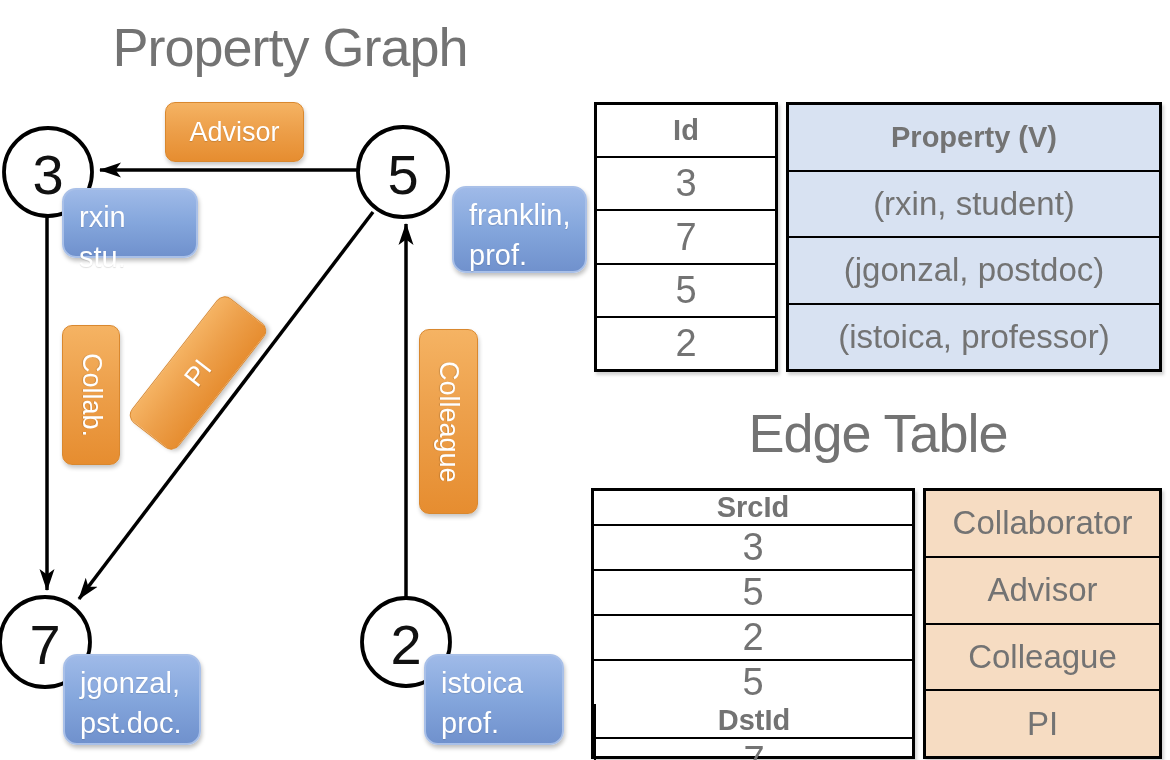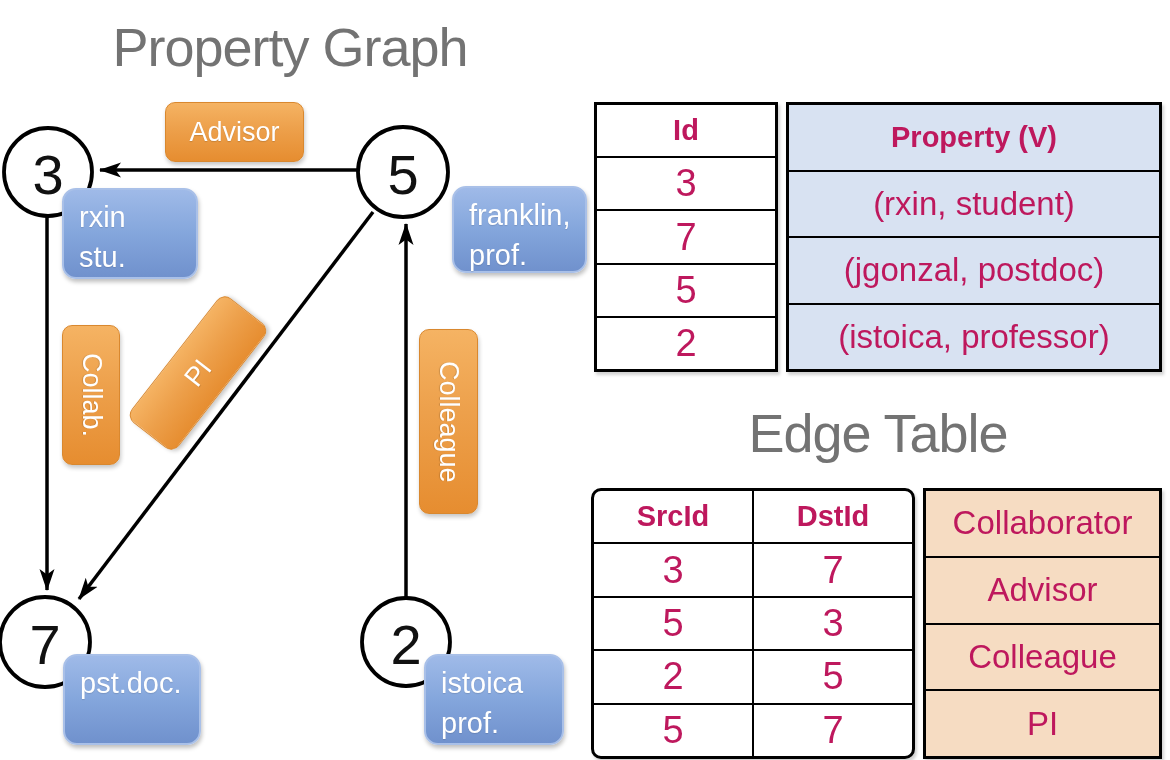--- a/index.html
+++ b/index.html
@@ -43,45 +43,45 @@
   
   .vertex-prop{
     position:absolute;box-sizing:border-box;
     background:linear-gradient(180deg,#9fbae8 0%,#84a6dc 50%,#7091cd 100%);
     border:2px solid #a9c0e8;border-radius:14px;
     color:#ffffff;font-size:29px;font-weight:300;line-height:1.38;
     padding:7px 6px 0 15px;
     box-shadow:1px 3px 4px rgba(0,0,0,0.25);
     text-shadow:0 1px 1px rgba(0,0,0,0.12);
   }
-  #vertex-prop-rxin{left:62px;top:188px;width:136px;height:91px;}
+  #vertex-prop-rxin{left:62px;top:188px;width:136px;height:70px;}
   #vertex-prop-franklin{left:422px;top:186px;width:135px;height:87px;margin-left:30px;}
   #vertex-prop-jgonzal{left:63px;top:654px;width:138px;height:91px;}
   #vertex-prop-istoica{left:424px;top:654px;width:140px;height:91px;}
 
   
   .split-table{position:absolute;display:flex;gap:8px;}
   #vertex-table{left:594px;top:102px;width:568px;height:270px;}
   #edge-table{left:591px;top:488px;width:571px;height:271px;}
   .tbox{
     box-sizing:border-box;border:3px solid #000;background:#fff;
     display:flex;flex-direction:column;
     box-shadow:2px 3px 3px rgba(0,0,0,0.18);
   }
   .tbox.blue{background:#d8e2f2;}
   .tbox.tan{background:#f6dcc2;}
   #vertex-id-col{width:184px;}
   #vertex-prop-col{flex:1;}
-  #edge-srcdst-box{width:324px;flex-direction:row;display:flex;border-radius:10px;}
+  #edge-srcdst-box{width:324px;flex-direction:column;display:flex;}
   #edge-prop-col{flex:1;}
   .subcol{display:flex;flex-direction:column;flex:1;}
   .subcol + .subcol{border-left:2.5px solid #000;}
   .cell{
     flex:1;display:flex;align-items:center;justify-content:center;
-    font-size:33px;font-weight:300;color:#be185d;white-space:nowrap;
+    font-size:33px;font-weight:300;color:#737373;white-space:nowrap;
   }
   .cell + .cell{border-top:2.5px solid #000;}
   .cell.header{font-weight:bold;font-size:29px;}
   .cell.num{font-size:38px;}
 </style>
 </head>
 <body>
 
 <div class="stage">
 
@@ -117,20 +117,21 @@
 
   <div id="vertex-prop-rxin" class="vertex-prop">
     <div>rxin</div>
     <div>stu.</div>
   </div>
   <div id="vertex-prop-franklin" class="vertex-prop">
     <div>franklin,</div>
     <div>prof.</div>
   </div>
   <div id="vertex-prop-jgonzal" class="vertex-prop">
+    <div>jgonzal,</div>
     <div>pst.doc.</div>
   </div>
   <div id="vertex-prop-istoica" class="vertex-prop">
     <div>istoica</div>
     <div>prof.</div>
   </div>
 
 
   <div id="vertex-table" class="split-table">
     <div id="vertex-id-col" class="tbox">

